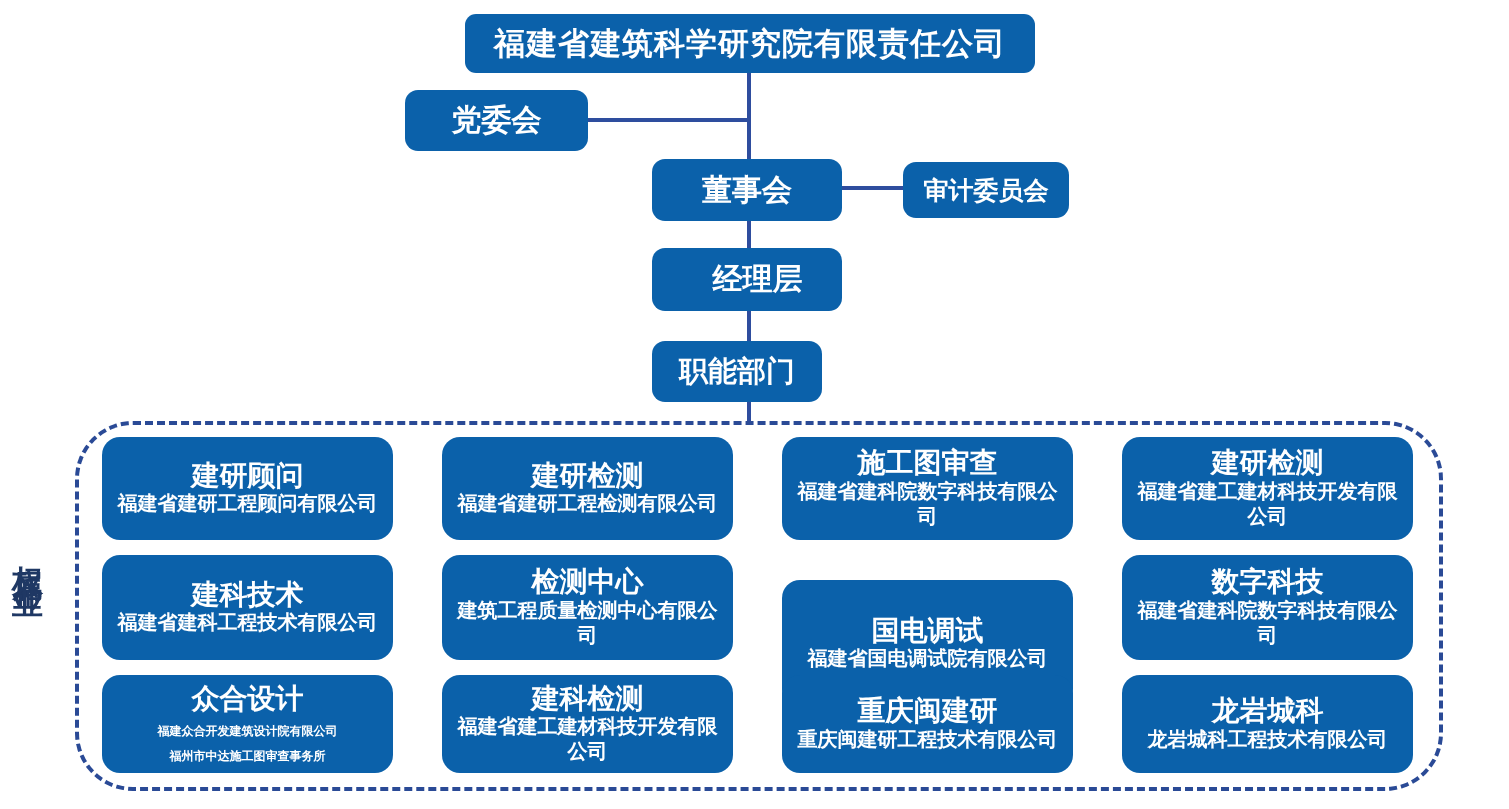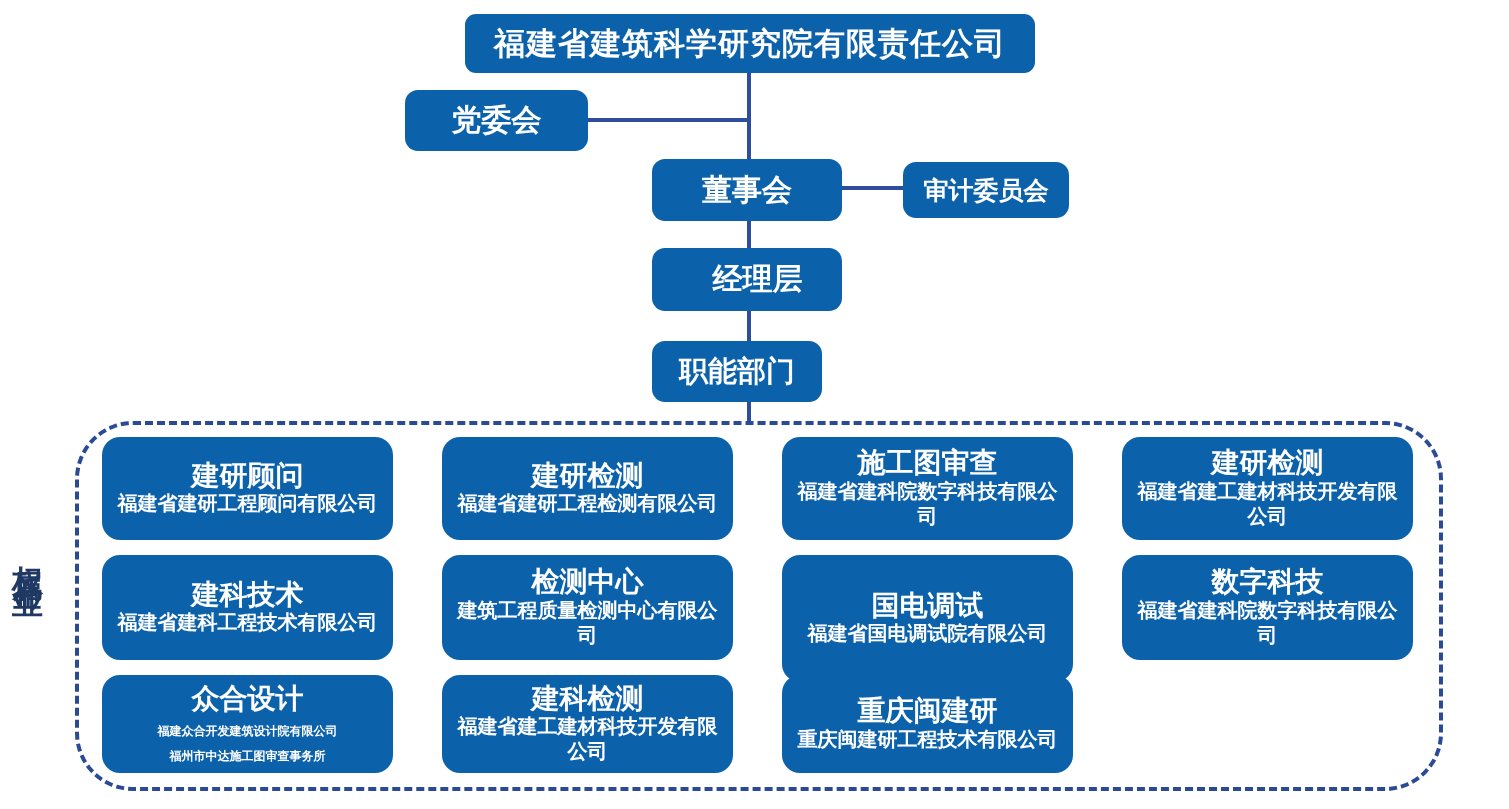--- a/index.html
+++ b/index.html
@@ -118,21 +118,21 @@
   </div>
 
   <div class="company" style="left:102px;top:555px;width:291px;height:105px">
     <div class="c-title">建科技术</div>
     <div class="c-name">福建省建科工程技术有限公司</div>
   </div>
   <div class="company" style="left:442px;top:555px;width:291px;height:105px">
     <div class="c-title">检测中心</div>
     <div class="c-name">建筑工程质量检测中心有限公司</div>
   </div>
-  <div class="company" style="left:782px;top:555px;width:291px;height:127px">
+  <div class="company" style="left:782px;top:580px;width:291px;height:127px">
     <div class="c-title">国电调试</div>
     <div class="c-name">福建省国电调试院有限公司</div>
   </div>
   <div class="company" style="left:1122px;top:555px;width:291px;height:105px">
     <div class="c-title">数字科技</div>
     <div class="c-name">福建省建科院数字科技有限公司</div>
   </div>
 
   <div class="company dense" style="left:102px;top:675px;width:291px;height:98px">
     <div class="c-title">众合设计</div>
@@ -140,14 +140,18 @@
     <div class="c-name">福州市中达施工图审查事务所</div>
   </div>
   <div class="company" style="left:442px;top:675px;width:291px;height:98px">
     <div class="c-title">建科检测</div>
     <div class="c-name">福建省建工建材科技开发有限公司</div>
   </div>
   <div class="company" style="left:782px;top:675px;width:291px;height:98px">
     <div class="c-title">重庆闽建研</div>
     <div class="c-name">重庆闽建研工程技术有限公司</div>
   </div>
+  <div class="company" style="left:1122px;top:675px;width:291px;height:98px">
+    <div class="c-title">龙岩城科</div>
+    <div class="c-name">龙岩城科工程技术有限公司</div>
+  </div>
 
 </div>
 
 </body></html>

